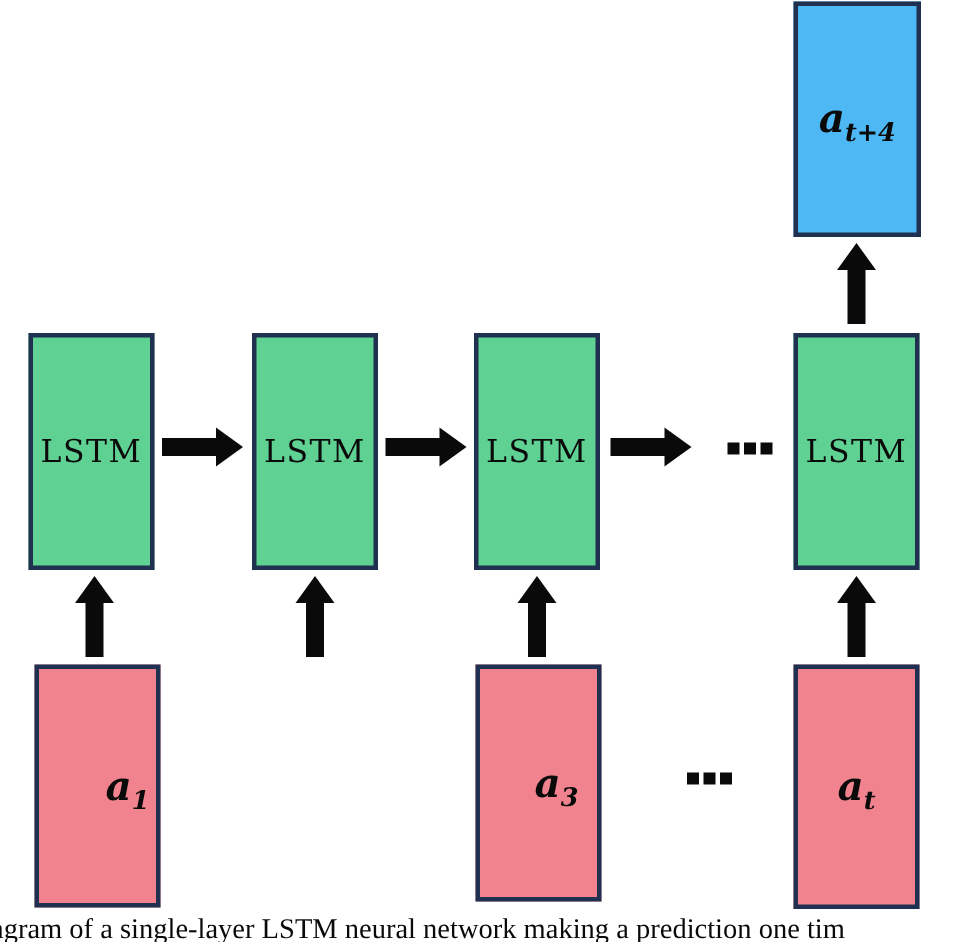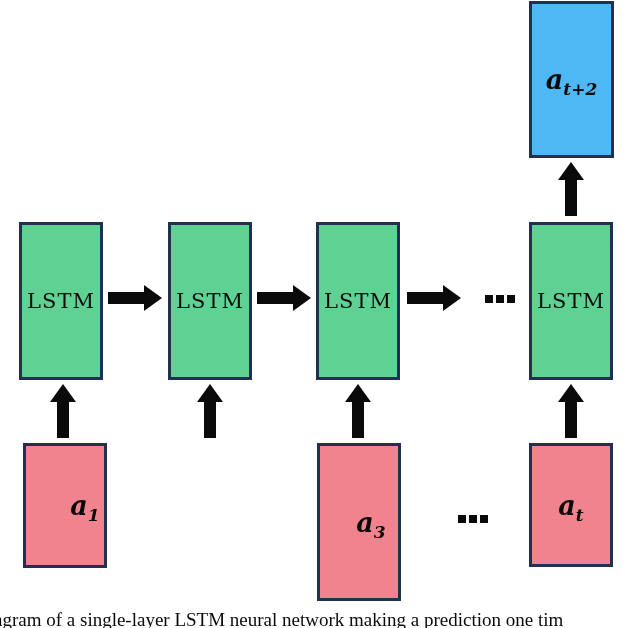--- a/index.html
+++ b/index.html
@@ -70,21 +70,21 @@
     font-family: "Liberation Serif", serif;
     font-size: 19px; color: var(--black);
   }
 </style>
 </head>
 <body>
 
 <div class="stage">
 
   <div class="box blue" style="left:529px; top:1px; width:85px; height:157px;">
-    <span class="mlabel"><span>a</span><sub>t+2</sub></span>
+    <span class="mlabel"><span>a</span><sub>t+4</sub></span>
   </div>
 
   <div class="arrow-up" style="left:558px; top:162px;">
     <div class="head"></div>
     <div class="shaft"></div>
   </div>
 
   <div class="box green" style="left:19px; top:222px; width:84px; height:158px;">
     <span class="lstm-label">LSTM</span>
   </div>
@@ -127,27 +127,27 @@
   </div>
   <div class="arrow-up" style="left:345px; top:384px;">
     <div class="head"></div>
     <div class="shaft"></div>
   </div>
   <div class="arrow-up" style="left:558px; top:384px;">
     <div class="head"></div>
     <div class="shaft"></div>
   </div>
 
-  <div class="box pink" style="left:23px; top:443px; width:84px; height:125px;padding-left:40px;">
+  <div class="box pink" style="left:23px; top:443px; width:84px; height:162px;padding-left:40px;">
     <span class="mlabel"><span>a</span><sub>1</sub></span>
   </div>
   <div class="box pink" style="left:317px; top:443px; width:84px; height:158px;padding-left:24px;">
     <span class="mlabel"><span>a</span><sub>3</sub></span>
   </div>
-  <div class="box pink" style="left:529px; top:443px; width:84px; height:124px;">
+  <div class="box pink" style="left:529px; top:443px; width:84px; height:163px;">
     <span class="mlabel"><span>a</span><sub>t</sub></span>
   </div>
 
   <div class="ellipsis" style="left:458px; top:515px;" title="…">
     <div class="dot"></div>
     <div class="dot"></div>
     <div class="dot"></div>
   </div>
 
   <div class="caption">agram of a single-layer LSTM neural network making a prediction one tim</div>

